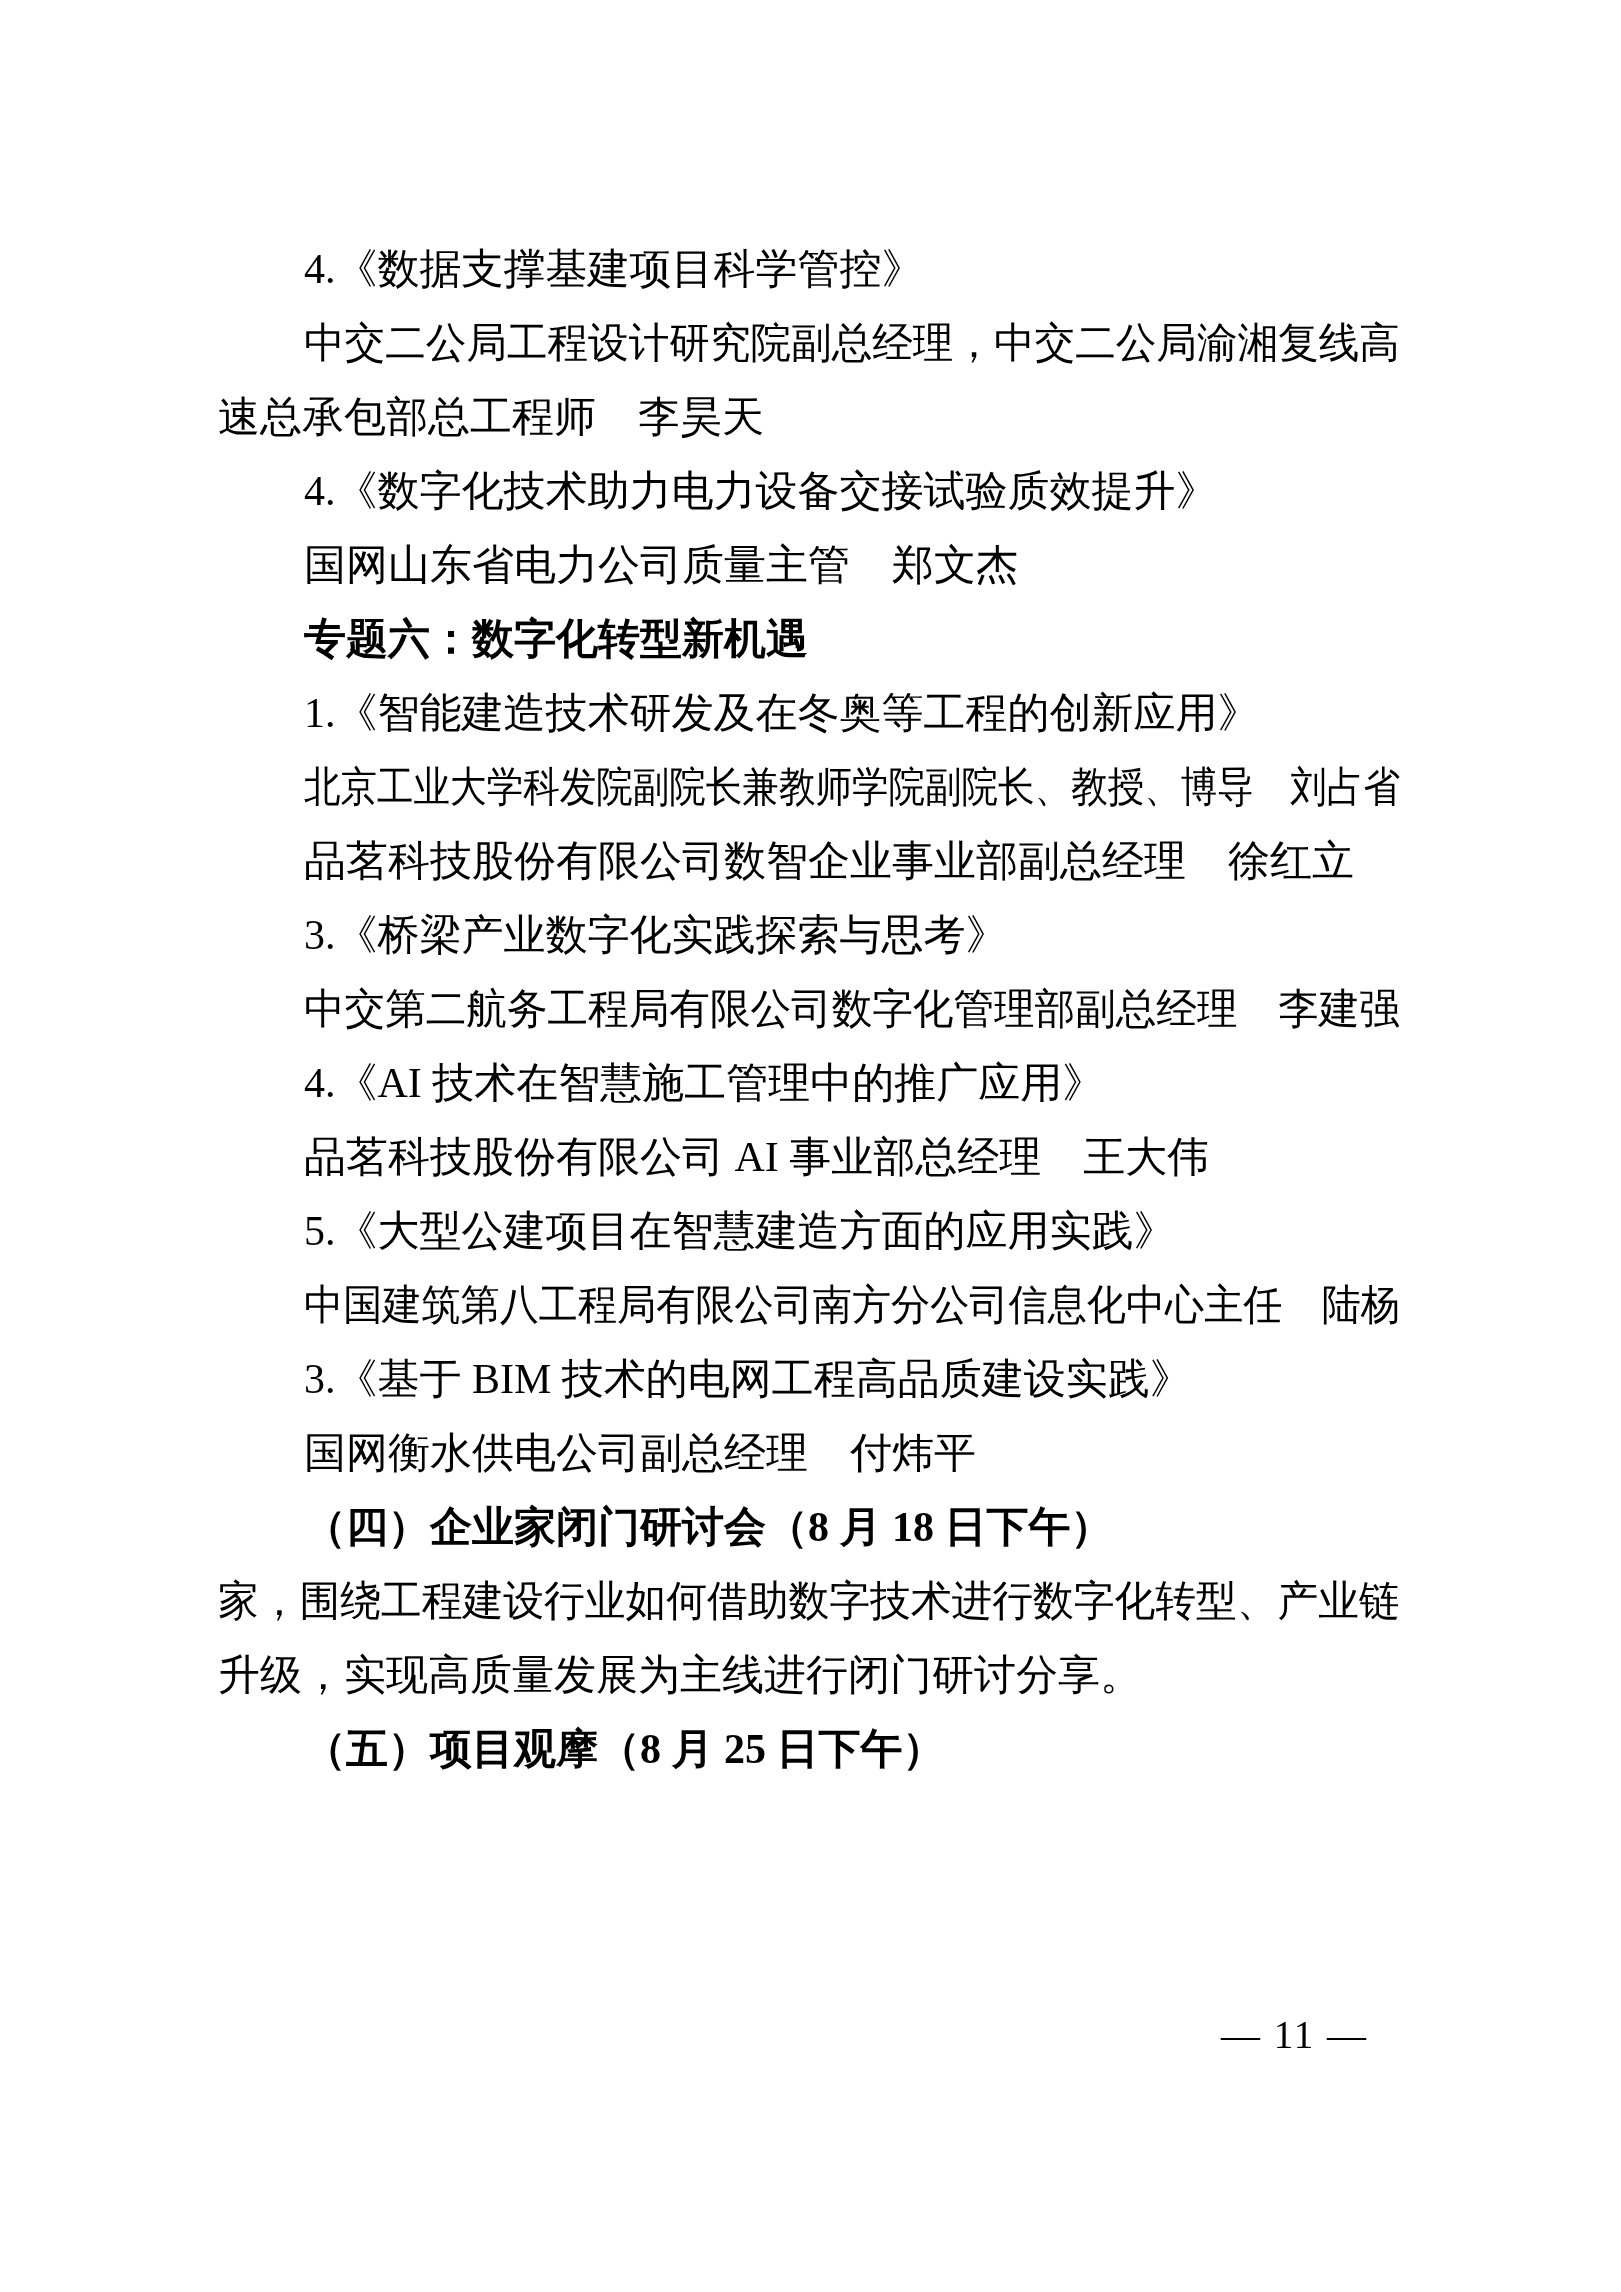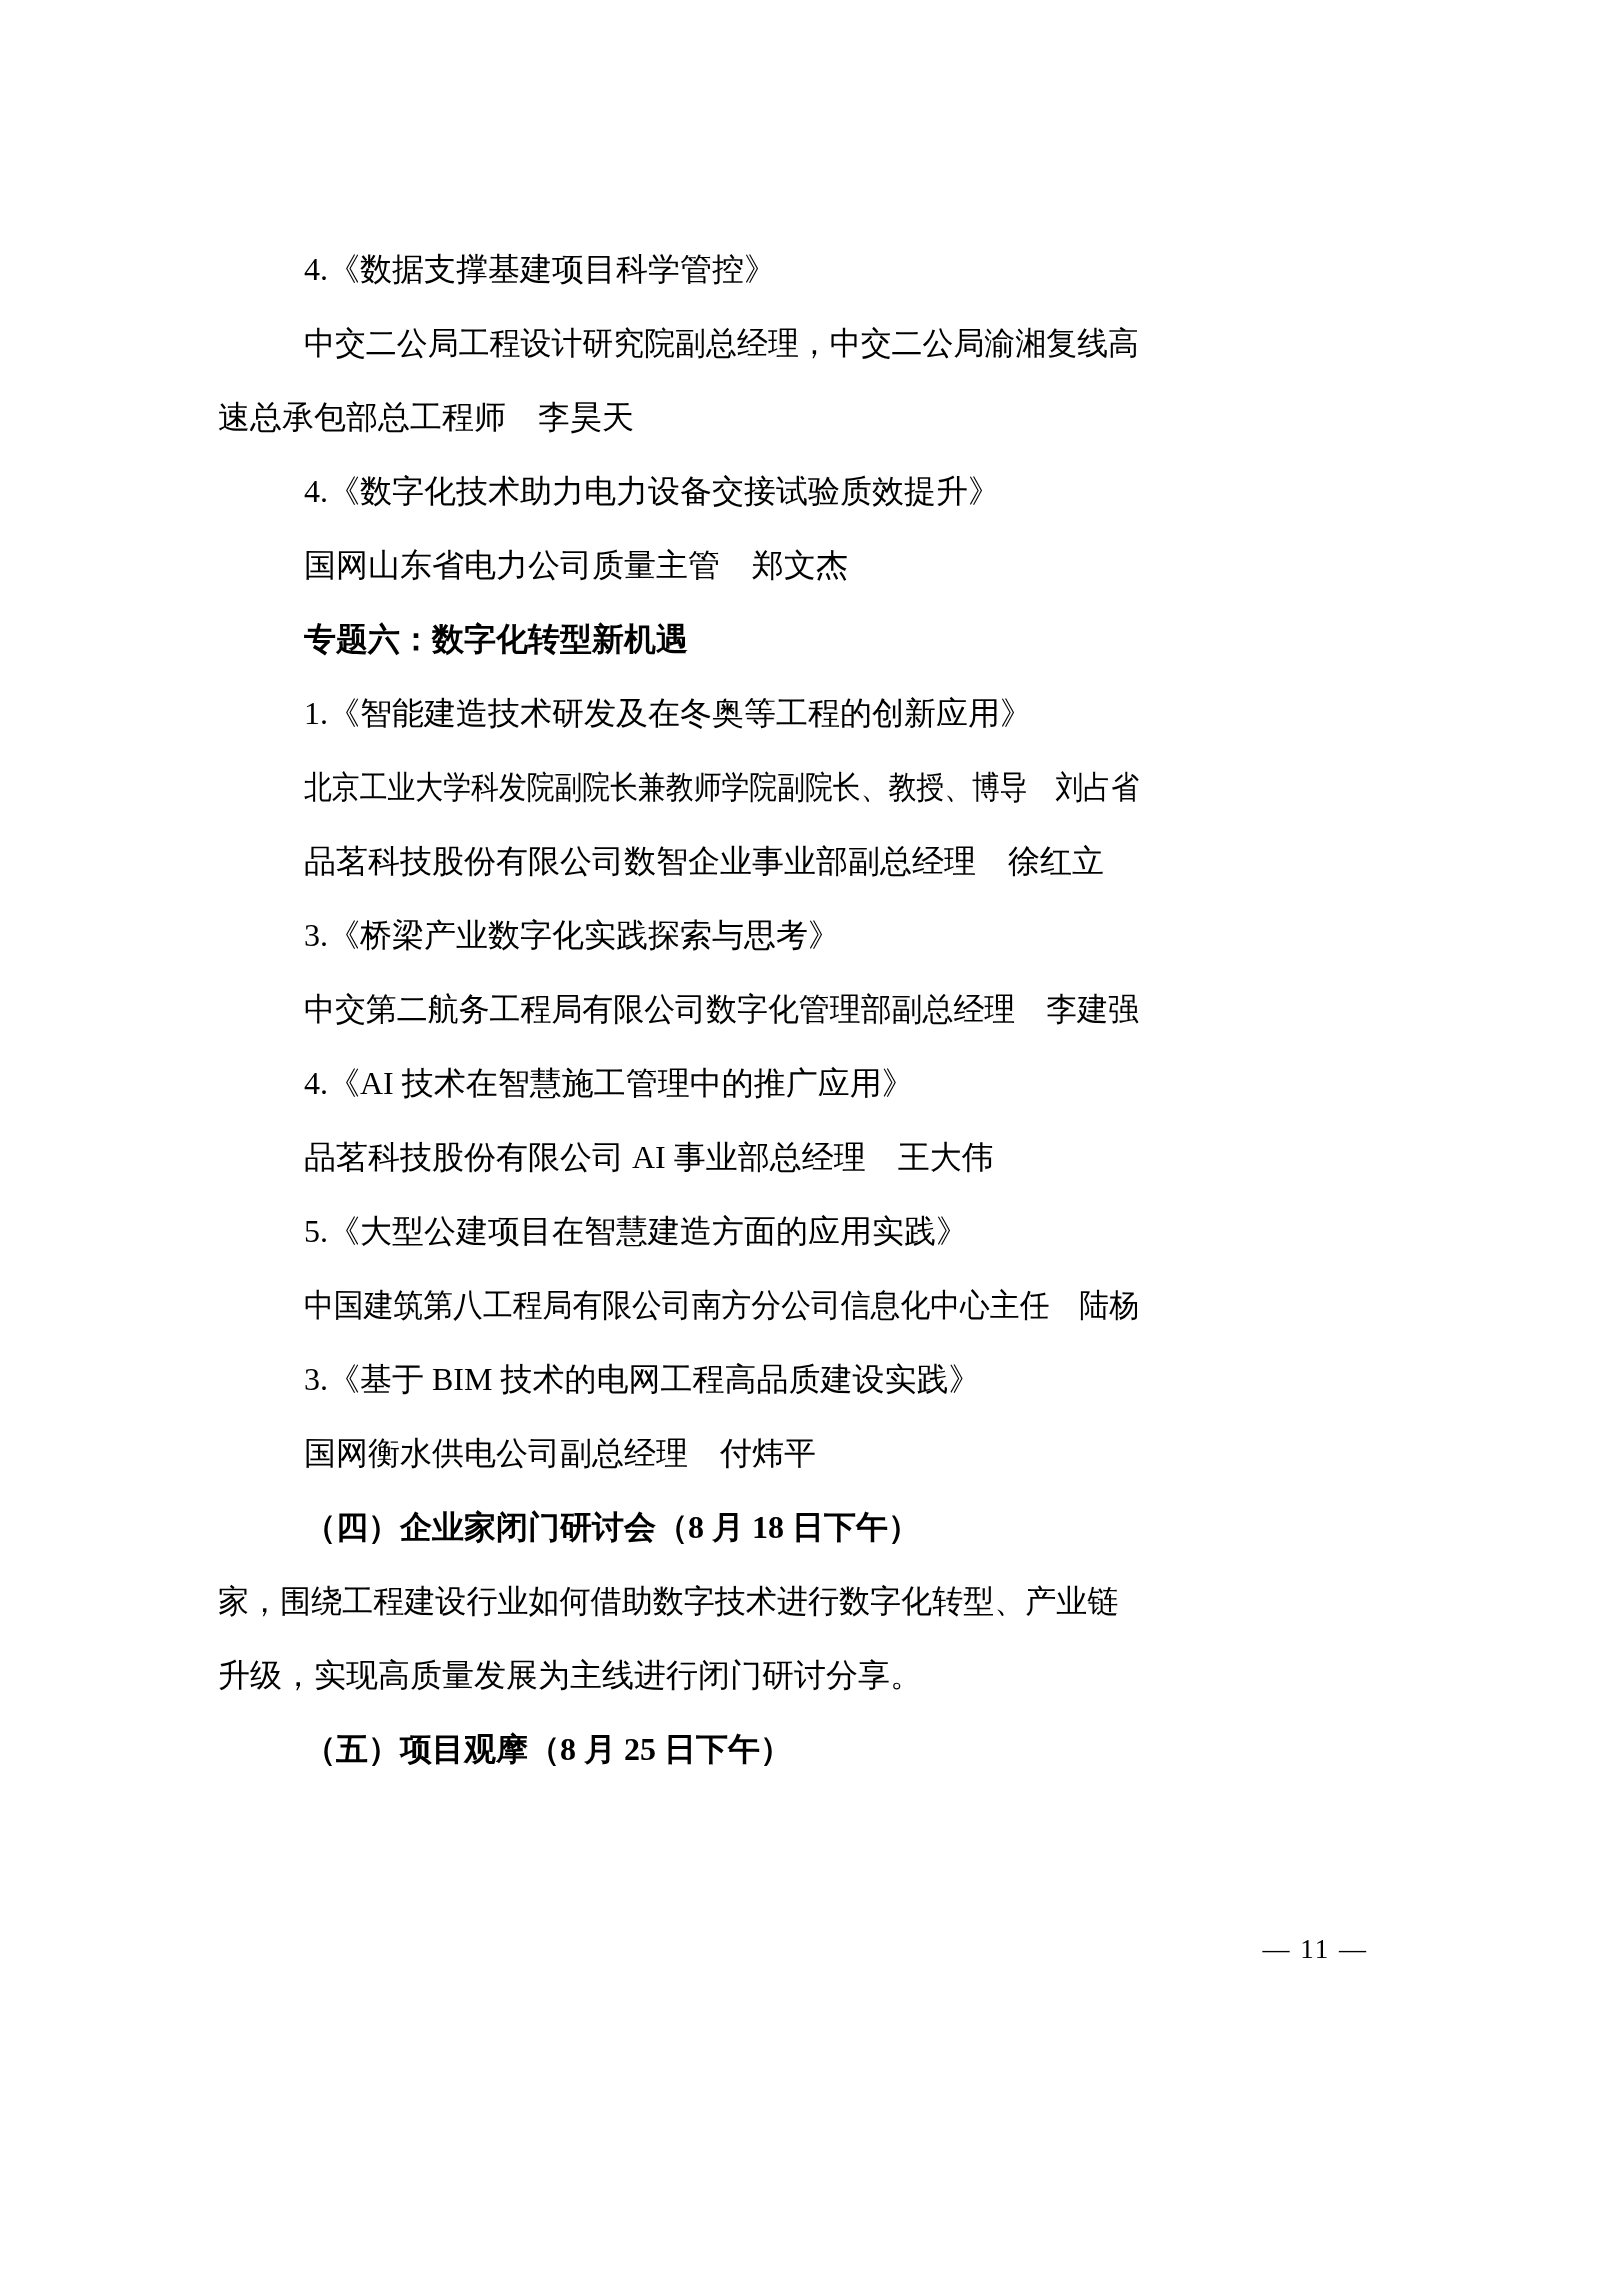--- a/index.html
+++ b/index.html
@@ -25,42 +25,42 @@
   }
   .page-body {
     position: absolute;
     left: 218px;
     top: 232px;
     width: 1186px;
   }
   .line {
     height: 74px;
     line-height: 74px;
-    font-size: 32px;
+    font-size: 42px;
     white-space: nowrap;
     overflow: visible;
   }
   .line.indent {
     padding-left: 86px;   
   }
   .line.bold {
     font-weight: 700;
   }
   .line > span {
     display: inline-block;
     white-space: nowrap;
     transform-origin: 0 50%;
   }
   .page-number {
     position: absolute;
-    top: 1912px;
+    top: 1998px;
     right: 253px;
     height: 74px;
     line-height: 74px;
-    font-size: 27px;
+    font-size: 39px;
     letter-spacing: 2px;
     white-space: nowrap;
   }
 </style>
 </head>
 <body>
 
 <div class="doc-page">
   <div class="page-body">
       <div class="line indent"><span>4.《数据支撑基建项目科学管控》</span></div>

